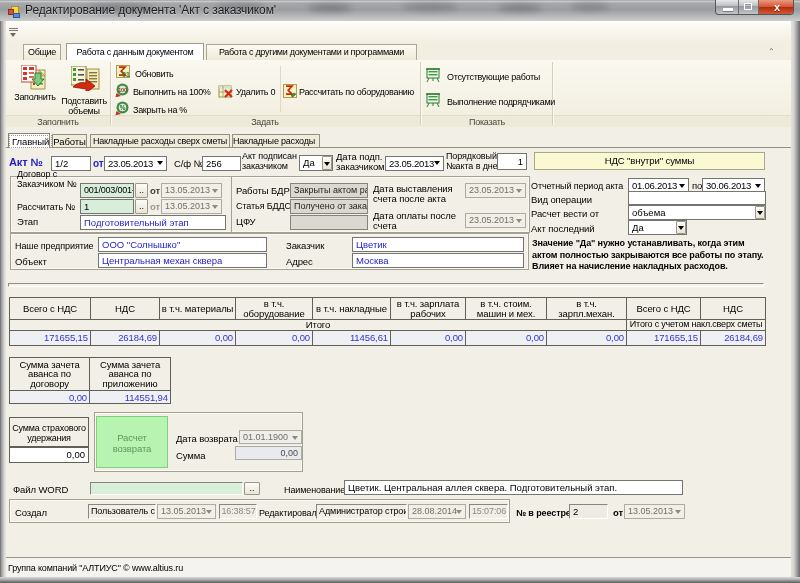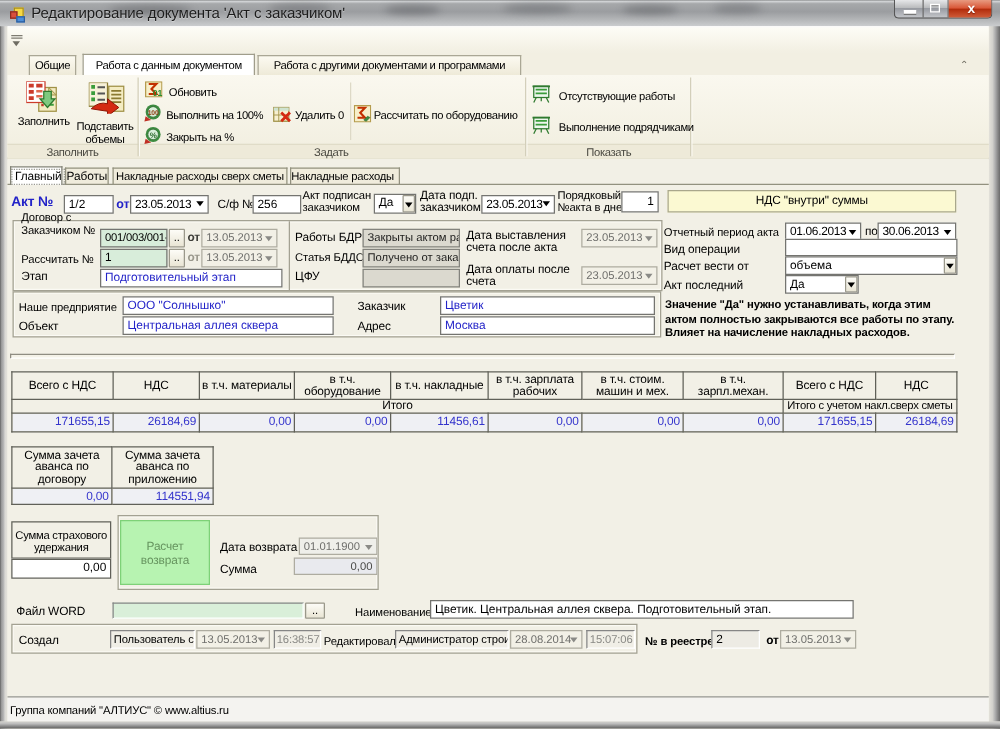--- a/index.html
+++ b/index.html
@@ -241,21 +241,21 @@
 <div class="tri" style="left:757px;top:211px"></div>
 <div class="lb" style="left:531px;top:224px">Акт последний</div>
 <div class="tb" style="left:628px;top:220px;width:59px;height:15px">Да</div>
 <div class="abtn" style="left:676px;top:221px;width:10px;height:13px"></div>
 <div class="tri" style="left:678px;top:226px"></div>
 
 <div class="groove" style="left:10px;top:233px;width:519px;height:37px;"></div>
 <div class="lb" style="left:15px;top:241px;font-size:9px">Наше предприятие</div>
 <div class="tb blue" style="left:98px;top:237px;width:169px;height:15px">ООО "Солнышко"</div>
 <div class="lb" style="left:15px;top:257px">Объект</div>
-<div class="tb blue" style="left:98px;top:253px;width:169px;height:15px">Центральная аллея сквера</div>
+<div class="tb blue" style="left:98px;top:253px;width:169px;height:15px">Центральная механ сквера</div>
 <div class="lb" style="left:286px;top:241px">Заказчик</div>
 <div class="tb blue" style="left:352px;top:237px;width:172px;height:15px">Цветик</div>
 <div class="lb" style="left:286px;top:257px">Адрес</div>
 <div class="tb blue" style="left:352px;top:253px;width:172px;height:15px">Москва</div>
 <div class="lb b" style="left:532px;top:238px;line-height:11.5px;font-size:9px;letter-spacing:-0.1px">Значение "Да" нужно устанавливать, когда этим<br>актом полностью закрываются все работы по этапу.<br>Влияет на начисление накладных расходов.</div>
 
 <div class="ab" style="left:8px;top:283px;width:756px;height:4px;border:1px solid #8f8d82;border-bottom-color:#fff;border-right-color:#fff;background:#f4f2e8"></div>
 
 <table id="itogo" style="position:absolute;left:9px;top:297px;width:757px;border-collapse:collapse;table-layout:fixed;font-size:9.5px;letter-spacing:-0.1px">
 <colgroup>

